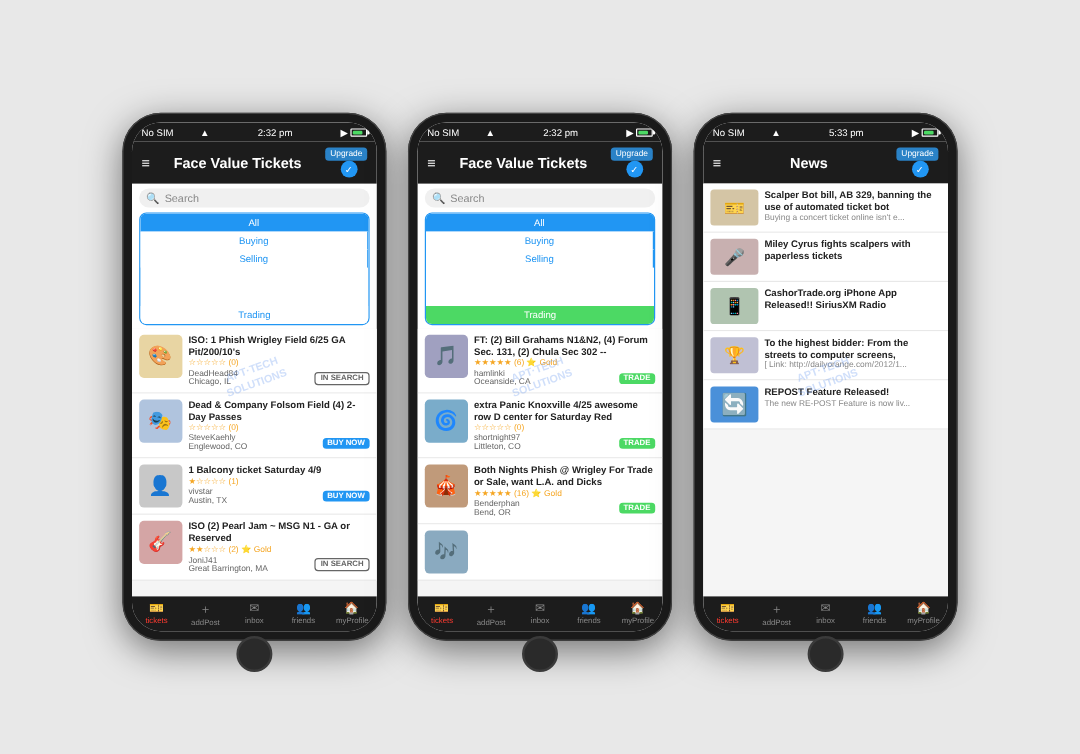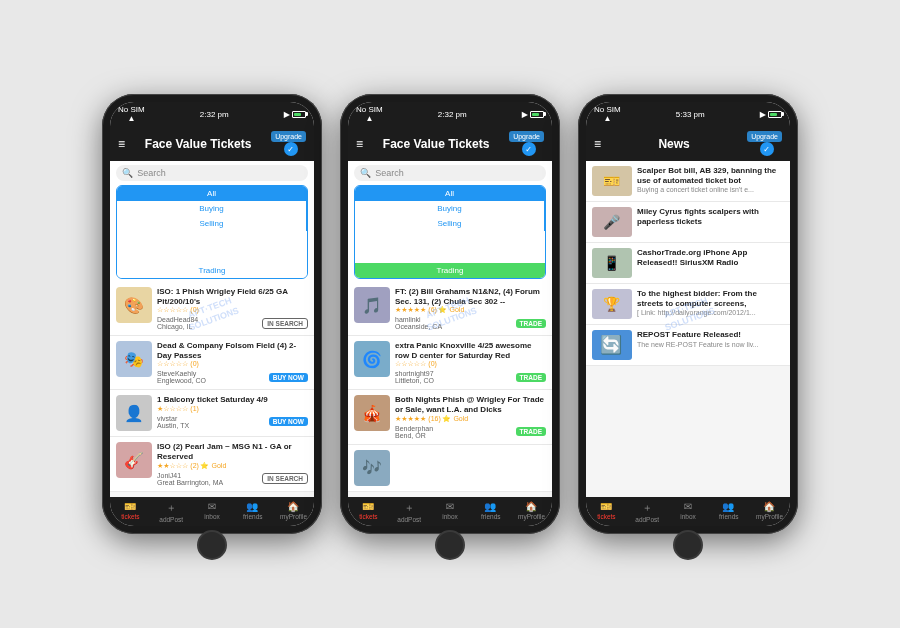--- a/index.html
+++ b/index.html
@@ -43,21 +43,21 @@
     .status-bar {
       background: #1c1c1c;
       color: #fff;
       font-size: 8px;
       padding: 3px 8px;
       display: flex;
       justify-content: space-between;
       align-items: center;
       min-height: 16px;
     }
-    .status-bar .sim-time { display: flex; gap: 0; align-items: center; flex-direction: column; }
+    .status-bar .sim-time { display: flex; gap: 22px; align-items: center; }
     .status-bar .icons { display: flex; gap: 2px; align-items: center; }
     .battery {
       width: 14px; height: 7px; border: 1px solid #fff; border-radius: 1px;
       position: relative; display: inline-flex; align-items: center; padding: 1px;
     }
     .battery::after { content:''; position:absolute; right:-3px; top:50%; transform:translateY(-50%); width:2px; height:4px; background:#fff; border-radius:0 1px 1px 0; }
     .battery-fill { background: #4cd964; height: 100%; border-radius: 1px; }
     
     .app-header {
       background: #1c1c1c;

